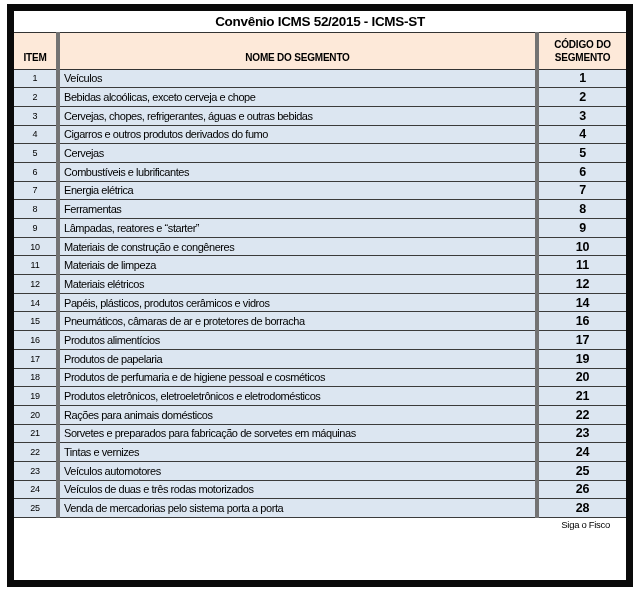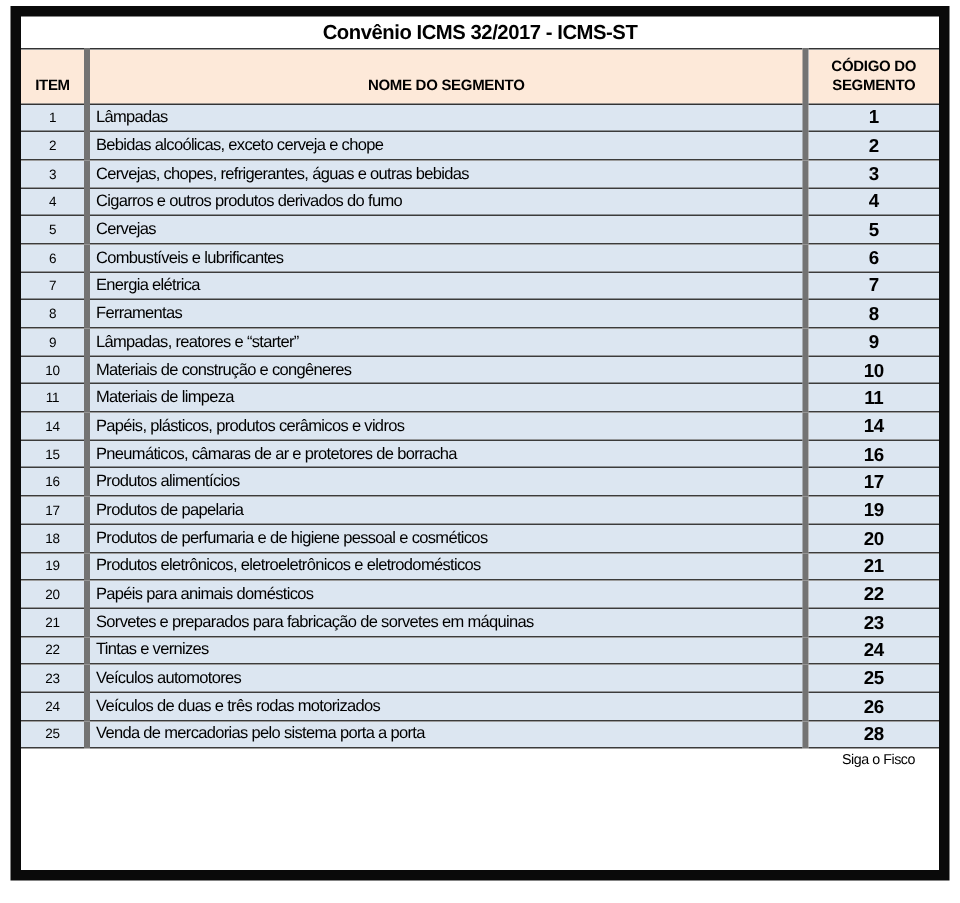--- a/index.html
+++ b/index.html
@@ -98,32 +98,32 @@
 
 <div class="frame">
   <table class="sheet">
     <colgroup>
       <col class="c-item">
       <col class="c-name">
       <col class="c-code">
     </colgroup>
     <thead>
       <tr>
-        <td class="title-cell" colspan="3">Convênio ICMS 32/2017  - ICMS-ST</td>
+        <td class="title-cell" colspan="3">Convênio ICMS 52/2015  - ICMS-ST</td>
       </tr>
       <tr>
         <th class="hdr v-sep">ITEM</th>
         <th class="hdr v-sep">NOME DO SEGMENTO</th>
         <th class="hdr hdr-code">CÓDIGO DO SEGMENTO</th>
       </tr>
     </thead>
     <tbody>
         <tr class="data-row">
           <td class="cell-item v-sep">1</td>
-          <td class="cell-name v-sep">Lâmpadas</td>
+          <td class="cell-name v-sep">Veículos</td>
           <td class="cell-code">1</td>
         </tr>
         <tr class="data-row">
           <td class="cell-item v-sep">2</td>
           <td class="cell-name v-sep">Bebidas alcoólicas, exceto cerveja e chope</td>
           <td class="cell-code">2</td>
         </tr>
         <tr class="data-row">
           <td class="cell-item v-sep">3</td>
           <td class="cell-name v-sep">Cervejas, chopes, refrigerantes, águas e outras bebidas</td>
@@ -163,20 +163,25 @@
           <td class="cell-item v-sep">10</td>
           <td class="cell-name v-sep">Materiais de construção e congêneres</td>
           <td class="cell-code">10</td>
         </tr>
         <tr class="data-row">
           <td class="cell-item v-sep">11</td>
           <td class="cell-name v-sep">Materiais de limpeza</td>
           <td class="cell-code">11</td>
         </tr>
         <tr class="data-row">
+          <td class="cell-item v-sep">12</td>
+          <td class="cell-name v-sep">Materiais elétricos</td>
+          <td class="cell-code">12</td>
+        </tr>
+        <tr class="data-row">
           <td class="cell-item v-sep">14</td>
           <td class="cell-name v-sep">Papéis, plásticos, produtos cerâmicos e vidros</td>
           <td class="cell-code">14</td>
         </tr>
         <tr class="data-row">
           <td class="cell-item v-sep">15</td>
           <td class="cell-name v-sep">Pneumáticos, câmaras de ar e protetores de borracha</td>
           <td class="cell-code">16</td>
         </tr>
         <tr class="data-row">
@@ -194,21 +199,21 @@
           <td class="cell-name v-sep">Produtos de perfumaria e de higiene pessoal e cosméticos</td>
           <td class="cell-code">20</td>
         </tr>
         <tr class="data-row">
           <td class="cell-item v-sep">19</td>
           <td class="cell-name v-sep">Produtos eletrônicos, eletroeletrônicos e eletrodomésticos</td>
           <td class="cell-code">21</td>
         </tr>
         <tr class="data-row">
           <td class="cell-item v-sep">20</td>
-          <td class="cell-name v-sep">Papéis para animais domésticos</td>
+          <td class="cell-name v-sep">Rações para animais domésticos</td>
           <td class="cell-code">22</td>
         </tr>
         <tr class="data-row">
           <td class="cell-item v-sep">21</td>
           <td class="cell-name v-sep">Sorvetes e preparados para fabricação de sorvetes em máquinas</td>
           <td class="cell-code">23</td>
         </tr>
         <tr class="data-row">
           <td class="cell-item v-sep">22</td>
           <td class="cell-name v-sep">Tintas e vernizes</td>

